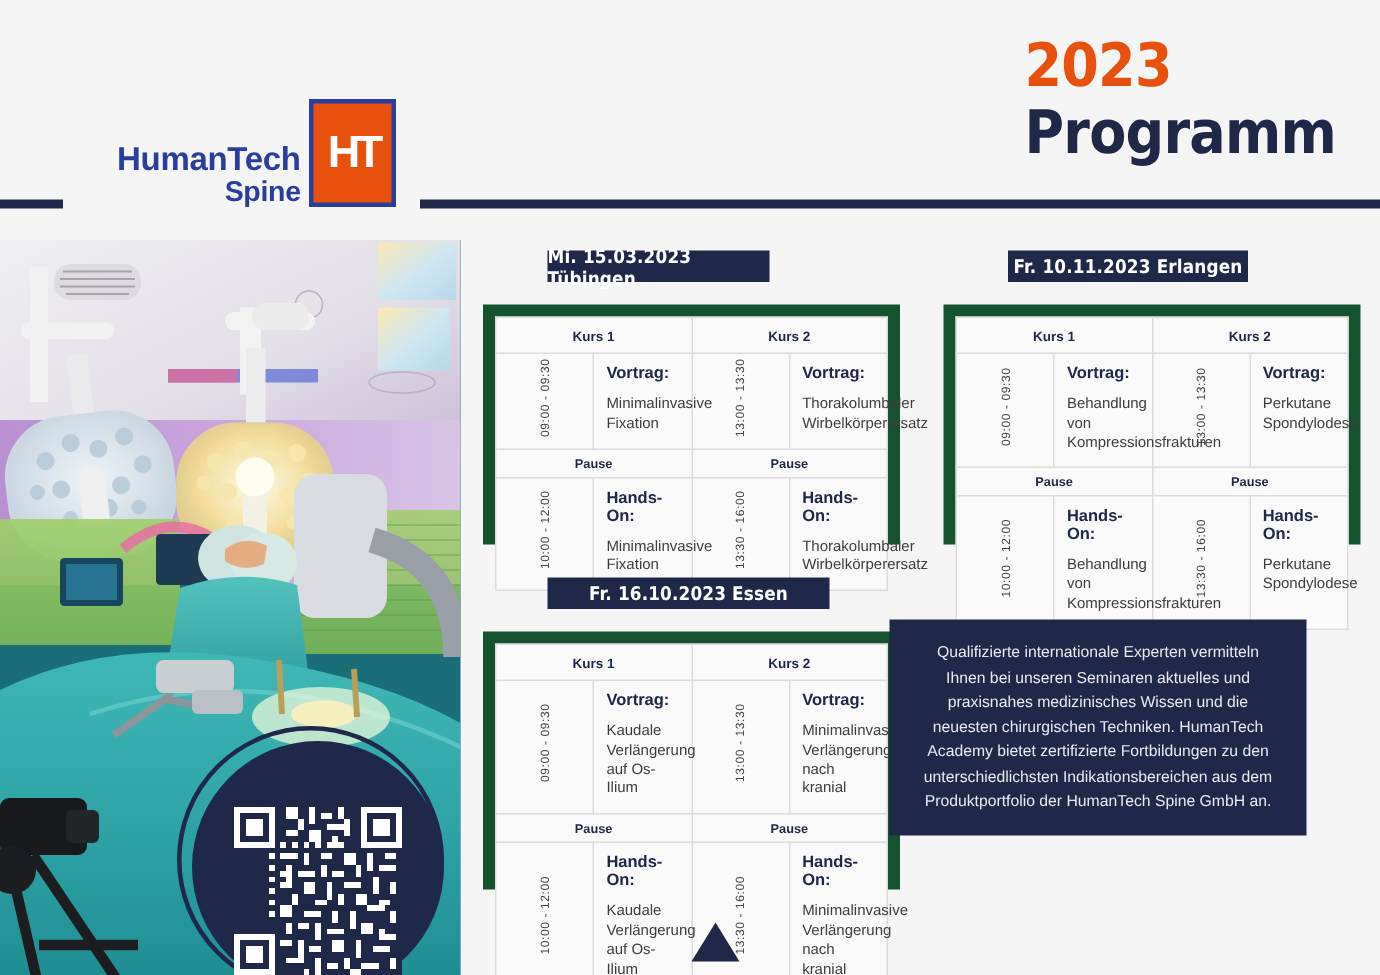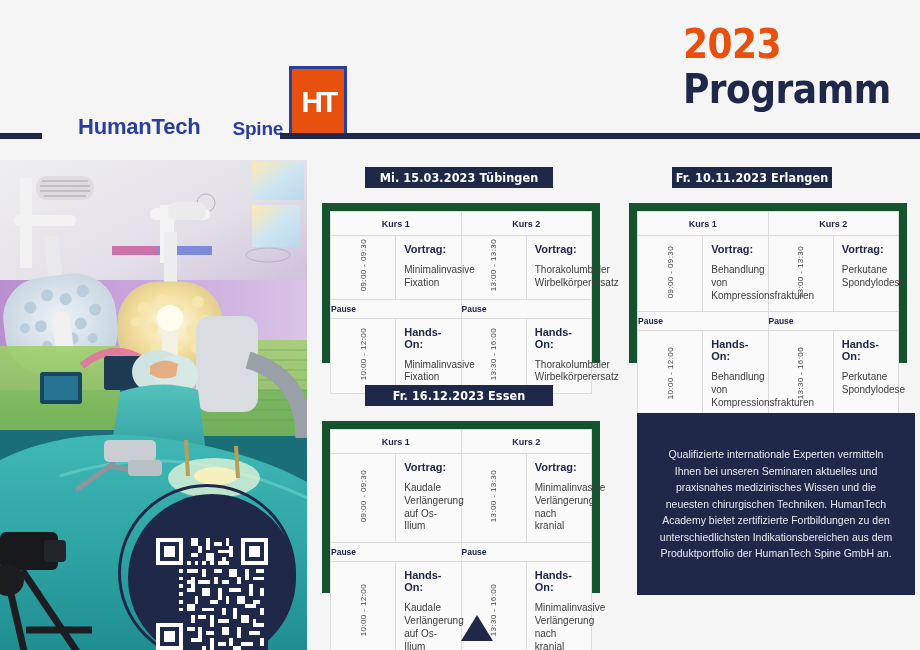--- a/index.html
+++ b/index.html
@@ -8,21 +8,21 @@
     background:#f5f5f5;
     font-family:"Liberation Sans","DejaVu Sans",sans-serif;
     color:#2b2b2b;
     position:relative;
   }
   .page{position:relative;width:920px;height:650px;}
 
   
   .header{position:absolute;left:0;top:0;width:920px;height:150px;}
   .logo-wrap{position:absolute;left:78px;top:66px;display:flex;align-items:flex-end;}
-  .logo-text{display:flex;flex-direction:row;align-items:flex-end;line-height:1;
+  .logo-text{display:flex;flex-direction:column;align-items:flex-end;line-height:1;
     font-weight:bold;color:#2a3f9d;letter-spacing:-0.2px;}
   .logo-human{font-size:22px;}
   .logo-spine{font-size:19px;margin-top:2px;margin-left:32px;}
   .logo-mark{width:58px;height:72px;margin-left:6px;background:#e8500e;
     border:3px solid #2a3f9d;box-sizing:border-box;position:relative;}
   .logo-mark .ht{position:absolute;inset:0;display:flex;align-items:center;justify-content:center;
     color:#fff;font-size:30px;font-weight:bold;letter-spacing:-3px;font-family:"Liberation Sans",sans-serif;}
 
   .rule-left{position:absolute;left:0px;top:133px;width:42px;height:6px;background:#20284a;}
   .rule-main{position:absolute;left:280px;top:133px;width:640px;height:6px;background:#20284a;}
@@ -55,21 +55,21 @@
     display:flex;align-items:center;justify-content:center;
     font-size:12.5px;font-weight:bold;font-stretch:condensed;
     font-family:"DejaVu Sans Condensed","Liberation Sans",sans-serif;letter-spacing:0.1px;}
 
   
   .panel{position:absolute;background:#14532d;padding:8px;box-sizing:border-box;}
   table.sched{width:100%;height:100%;border-collapse:collapse;table-layout:fixed;background:#fafafa;}
   table.sched td,table.sched th{border:1px solid #dcdcdc;background:#fafafa;}
   .kurs-head{font-size:9px;font-weight:bold;color:#20284a;text-align:center;
     padding:4px 0;height:15px;}
-  .pause{font-size:8.5px;font-weight:bold;color:#20284a;text-align:left;padding:3px 0;height:12px;}
+  .pause{font-size:8.5px;font-weight:bold;color:#20284a;text-align:center;padding:3px 0;height:12px;}
   .timecell{width:20px;padding:0;vertical-align:middle;text-align:center;}
   .timecell span{display:inline-block;writing-mode:vertical-rl;transform:rotate(180deg);
     font-size:8px;color:#444;letter-spacing:0.4px;white-space:nowrap;}
   .bodycell{padding:7px 8px 9px 8px;vertical-align:top;}
   .kicker{font-size:11px;font-weight:bold;color:#20284a;margin-bottom:9px;}
   .topic{font-size:10px;color:#3d3d3d;line-height:1.28;}
 
   
   .academy-box{position:absolute;background:#20284a;color:#e9eaf2;box-sizing:border-box;
     display:flex;align-items:center;justify-content:center;padding:16px 18px;}
@@ -376,21 +376,21 @@
         <rect x="22" y="27" width="3" height="1"></rect>
           <rect x="27" y="26" width="1" height="2"></rect>
         <rect x="12" y="28" width="1" height="1"></rect>
           <rect x="20" y="28" width="2" height="1"></rect>
         <rect x="26" y="22" width="2" height="1"></rect>
           <rect x="8" y="11" width="1" height="1"></rect>
       </g>
     </svg>
   </div>
 
-  <div class="banner" style="left:365px;top:167px;width:188px;">
+  <div class="banner" style="left:365px;top:167px;width:148px;">
     <span>Mi. 15.03.2023 Tübingen</span>
   </div>
   <div class="panel" style="left:322px;top:203px;width:278px;height:160px;">
     <table class="sched">
       <tbody>
           <tr>
         <th class="kurs-head" colspan="2">Kurs 1</th>
         <th class="kurs-head" colspan="2">Kurs 2</th>
       </tr>
       <tr>
@@ -469,21 +469,21 @@
         <td class="bodycell">
           <div class="kicker">Hands-On:</div>
           <div class="topic">Perkutane Spondylodese</div>
         </td>
       </tr>
     </tbody>
       </table>
   </div>
 
   <div class="banner" style="left:365px;top:385px;width:188px;">
-    <span>Fr. 16.12.2023 Essen</span>
+    <span>Fr. 16.10.2023 Essen</span>
   </div>
   <div class="panel" style="left:322px;top:421px;width:278px;height:172px;">
     <table class="sched">
       <tbody>
           <tr>
         <th class="kurs-head" colspan="2">Kurs 1</th>
         <th class="kurs-head" colspan="2">Kurs 2</th>
       </tr>
       <tr>
         <td class="timecell">
@@ -514,18 +514,18 @@
           <span>13:30 - 16:00</span></td>
         <td class="bodycell">
           <div class="kicker">Hands-On:</div>
           <div class="topic">Minimalinvasive Verlängerung nach kranial</div>
         </td>
       </tr>
     </tbody>
       </table>
   </div>
 
-  <div class="academy-box" style="left:637px;top:413px;width:278px;height:182px;">
+  <div class="academy-box" style="left:593px;top:413px;width:278px;height:144px;">
     <div class="academy-text">Qualifizierte internationale Experten vermitteln Ihnen bei unseren Seminaren aktuelles und praxisnahes medizinisches Wissen und die neuesten chirurgischen Techniken. HumanTech Academy bietet zertifizierte Fortbildungen zu den unterschiedlichsten Indikationsbereichen aus dem Produktportfolio der HumanTech Spine GmbH an.</div>
   </div>
 
   <div class="tri"></div>
 </div>
 
 </body></html>

